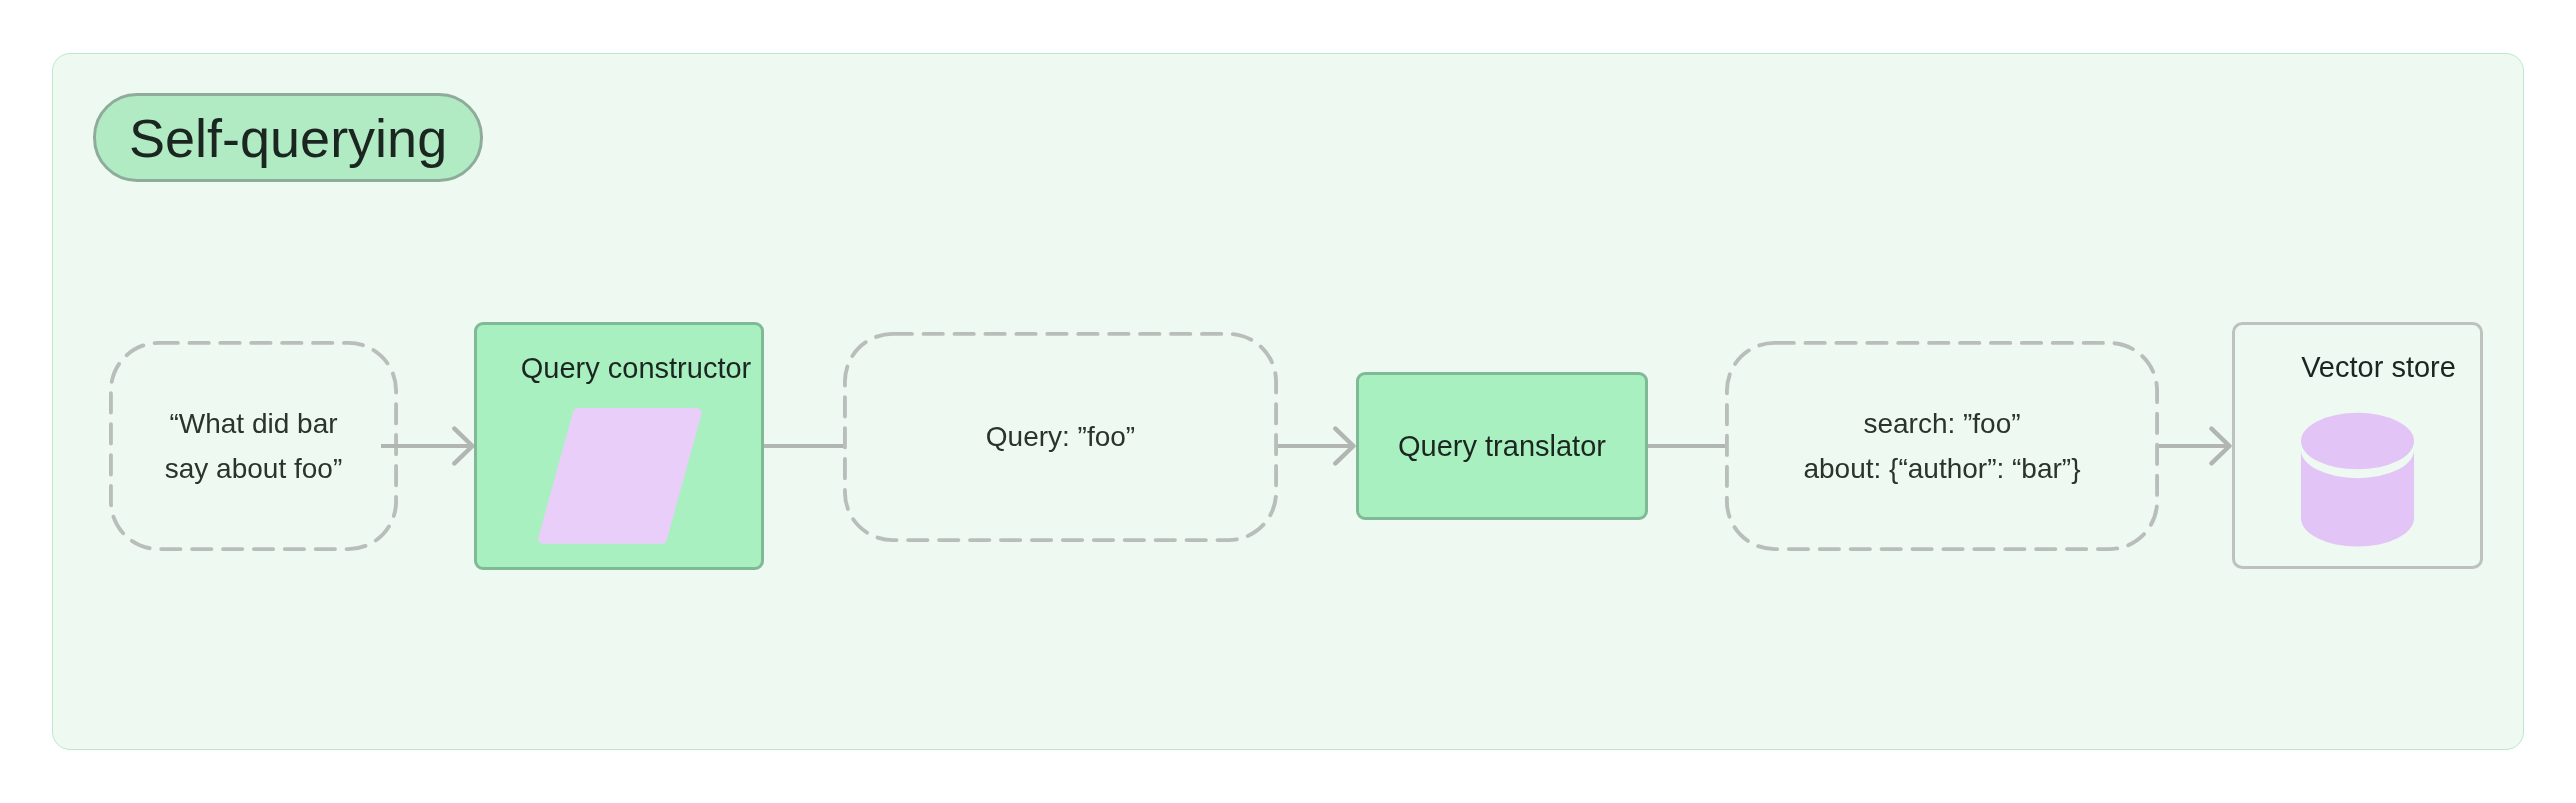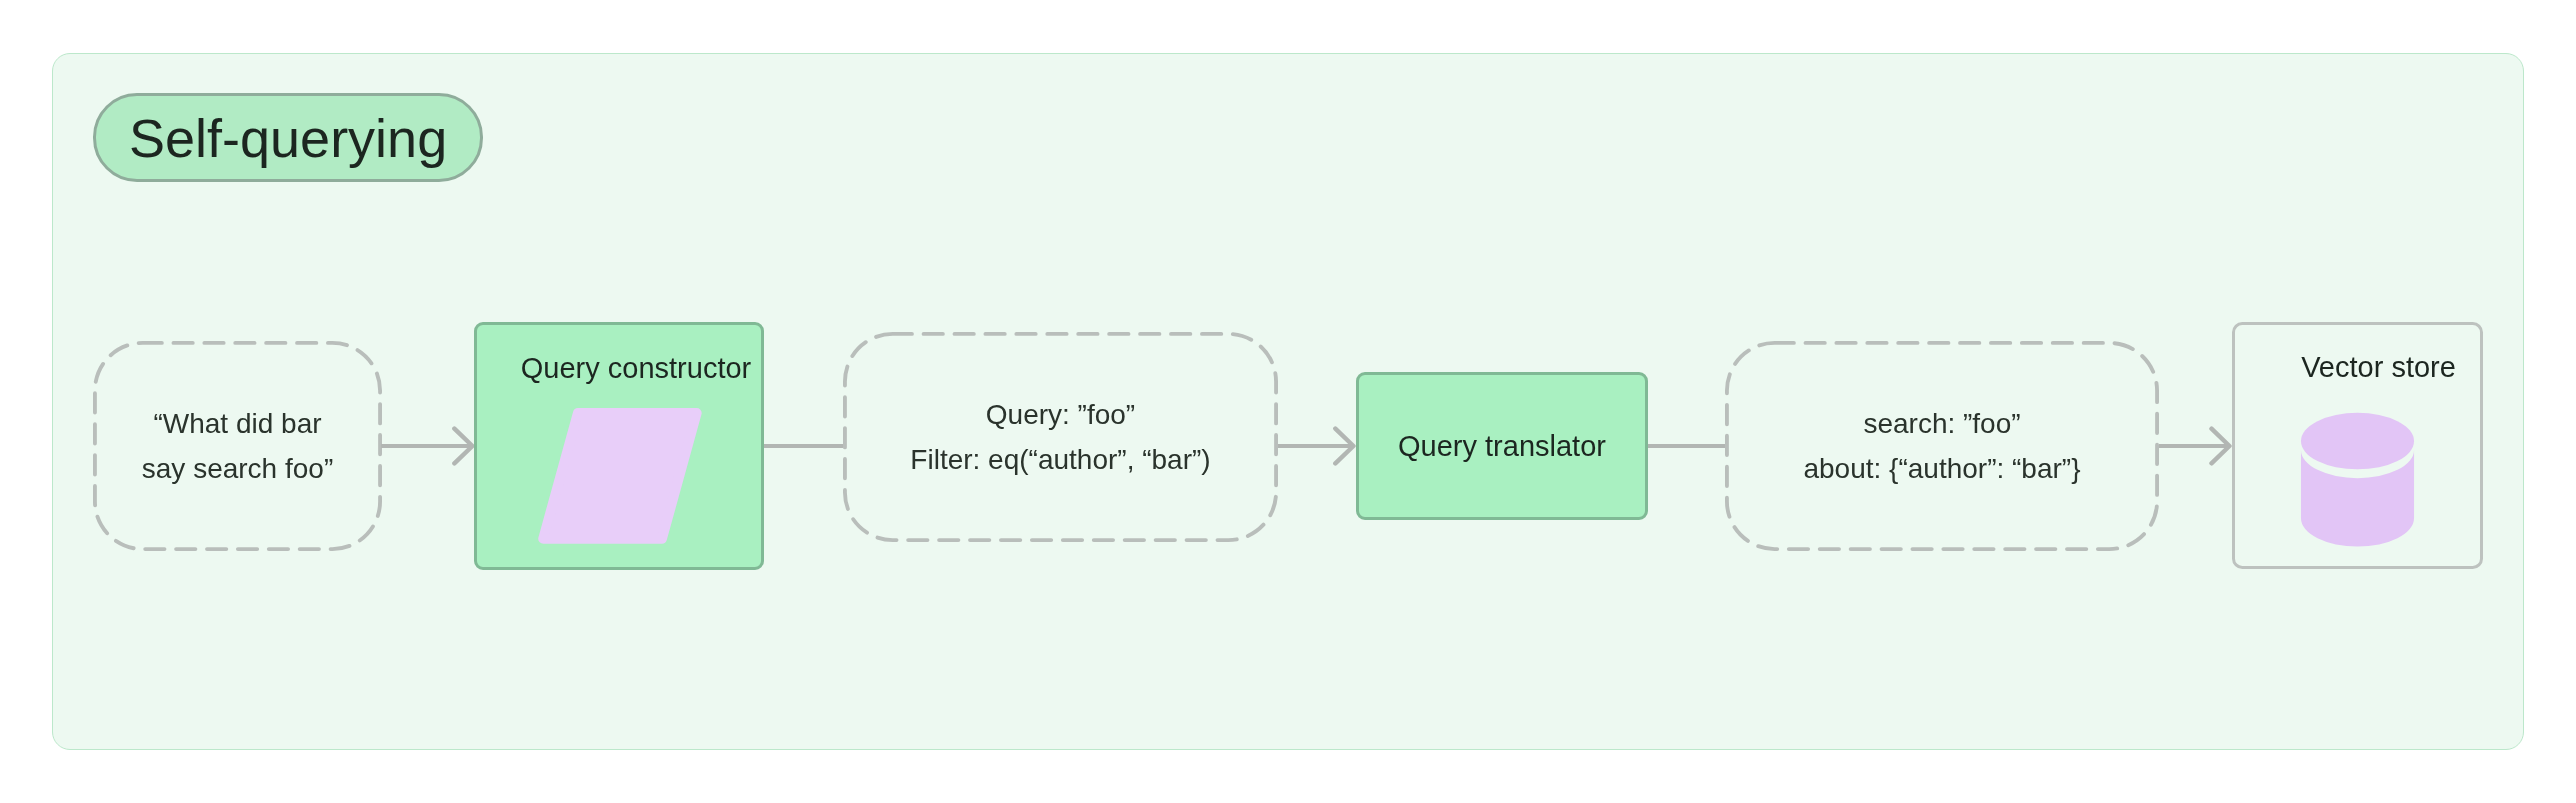--- a/index.html
+++ b/index.html
@@ -34,21 +34,21 @@
   .node{position:absolute;display:flex;flex-direction:column;
     align-items:center;justify-content:center;text-align:center;}
 
   .dashed-node .dash-rect{position:absolute;inset:0;width:100%;height:100%;}
   .dashed-node .node-text{position:relative;font-size:28px;line-height:1.62;
     color:var(--text-node);white-space:nowrap;}
 
   .solid-box{background:var(--box-bg);border:3.9px solid var(--box-border);border-radius:9px;}
   .solid-box .box-title{font-size:29px;color:var(--text-dark);white-space:nowrap;}
 
-  .node-user-question{left:93px;top:341px;width:289px;height:210px;}
+  .node-user-question{left:109px;top:341px;width:289px;height:210px;}
   .node-query-constructor{left:474px;top:322px;width:290px;height:248px;
     justify-content:flex-start;padding-left:34px;}
   .node-query-constructor .box-title{margin-top:27px;}
   .node-query-constructor .shape-svg{position:absolute;left:0;top:0;width:100%;height:100%;}
   .node-structured-query{left:843px;top:332px;width:435px;height:210px;}
   .node-query-translator{left:1356px;top:372px;width:292px;height:148px;}
   .node-translated-query{left:1725px;top:341px;width:434px;height:210px;}
   .node-vector-store{left:2232px;top:322px;width:251px;height:247px;
     background:transparent;border:3.9px solid var(--outline-border);border-radius:10.3px;
     justify-content:flex-start;padding-left:42px;}
@@ -72,21 +72,21 @@
 
   <div class="badge">
     <span>Self-querying</span>
   </div>
 
   <div class="node dashed-node node-user-question">
     <svg class="dash-rect" viewBox="0 0 449 326" preserveAspectRatio="none">
       <rect x="3" y="3" width="443" height="320" rx="74" fill="none" stroke="var(--dash)" stroke-width="6" stroke-dasharray="30 18" stroke-linecap="round"></rect>
     </svg>
     <div class="node-text">“What did bar</div>
-    <div class="node-text">say search foo”</div>
+    <div class="node-text">say about foo”</div>
   </div>
 
   <div class="connector c1">
     <svg viewBox="0 0 146 80">
       <line x1="0" y1="40" x2="142" y2="40" stroke="var(--connector)" stroke-width="6"></line>
       <path d="M114 13 L142 40 L114 67" fill="none" stroke="var(--connector)" stroke-width="7" stroke-linecap="round" stroke-linejoin="round"></path>
     </svg>
   </div>
 
   <div class="node solid-box node-query-constructor">
@@ -100,21 +100,20 @@
     <svg viewBox="0 0 123 80">
       <line x1="0" y1="40" x2="123" y2="40" stroke="var(--connector)" stroke-width="6"></line>
     </svg>
   </div>
 
   <div class="node dashed-node node-structured-query">
     <svg class="dash-rect" viewBox="0 0 675 326" preserveAspectRatio="none">
       <rect x="3" y="3" width="669" height="320" rx="74" fill="none" stroke="var(--dash)" stroke-width="6" stroke-dasharray="30 18" stroke-linecap="round"></rect>
     </svg>
     <div class="node-text">Query: ”foo”</div>
-    <div class="node-text">Filter: eq(“author”, “bar”)</div>
   </div>
 
   <div class="connector c3">
     <svg viewBox="0 0 121 80">
       <line x1="0" y1="40" x2="117" y2="40" stroke="var(--connector)" stroke-width="6"></line>
       <path d="M89 13 L117 40 L89 67" fill="none" stroke="var(--connector)" stroke-width="7" stroke-linecap="round" stroke-linejoin="round"></path>
     </svg>
   </div>
 
   <div class="node solid-box node-query-translator">

